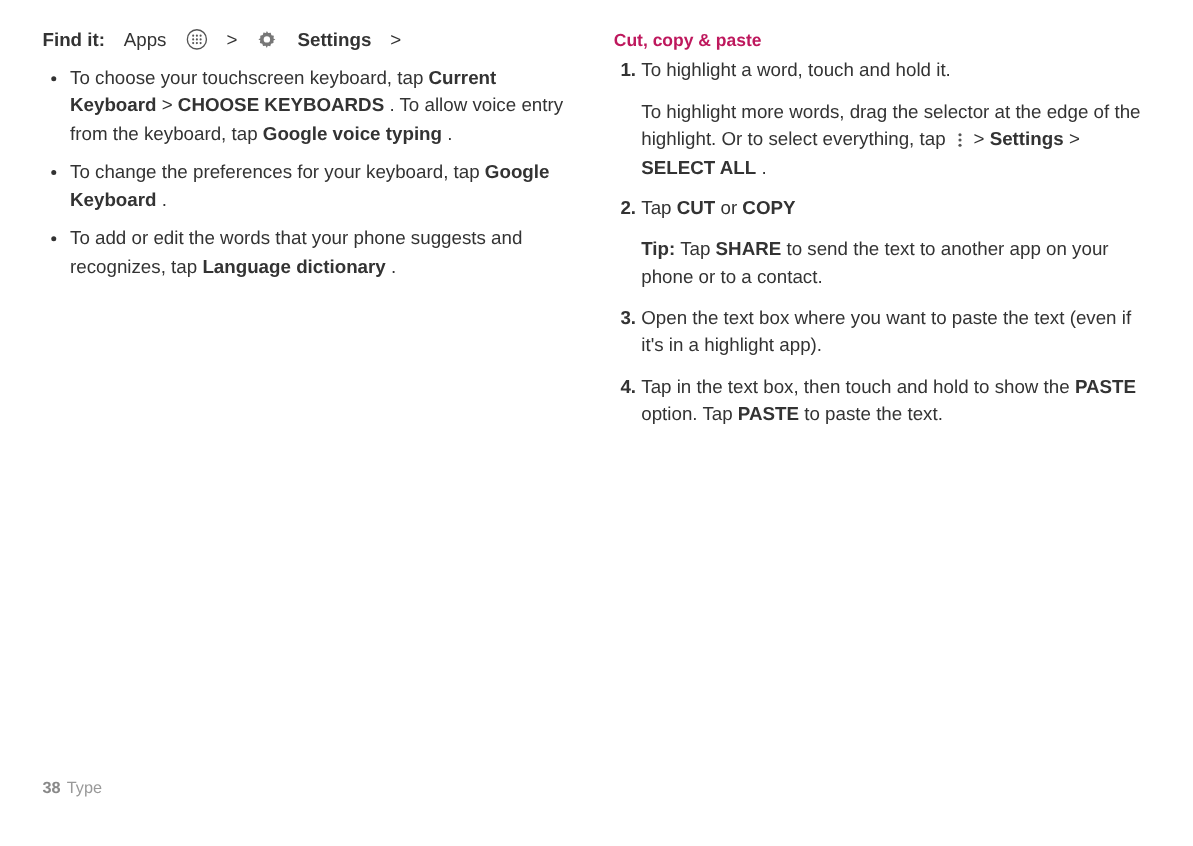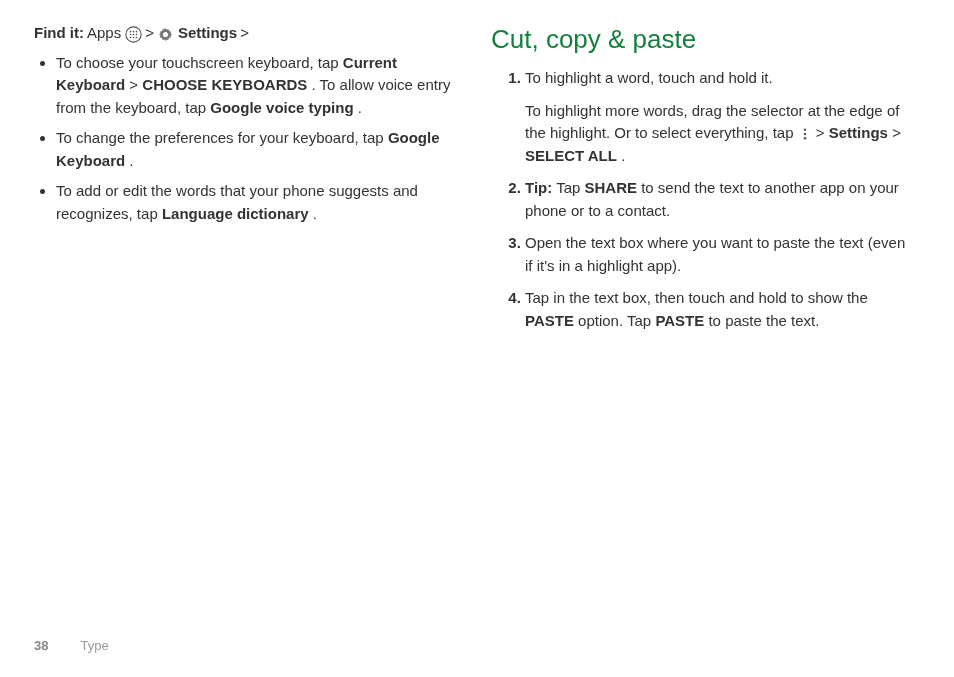--- a/index.html
+++ b/index.html
@@ -23,22 +23,22 @@
     gap: 28px;
   }
   .col {
     width: 50%;
   }
   .find-line {
     font-size: 15px;
     line-height: 1.45;
     display: flex;
     flex-wrap: wrap;
-    align-items: flex-end;
-    gap: 3px;
+    align-items: flex-start;
+    gap: 15px;
     margin-bottom: 8px;
   }
   .bold { font-weight: 700; }
   .icon {
     display: inline-flex;
     align-items: center;
     justify-content: center;
     width: 18px;
     height: 18px;
   }
@@ -48,57 +48,57 @@
   .bullets {
     margin: 6px 0 0 0;
     padding-left: 22px;
   }
   .bullets li {
     font-size: 15px;
     line-height: 1.5;
     margin-bottom: 8px;
   }
   h2.section {
-    font-size: 26px;
-    font-weight: 400;
+    font-size: 14px;
+    font-weight: 700;
     margin: 2px 0 6px 0;
-    color: #15803d;
+    color: #be185d;
   }
   p.body {
     font-size: 15px;
     line-height: 1.5;
     margin: 0 0 10px 0;
   }
   ol.steps {
-    margin: 12px;
+    margin: 0;
     padding-left: 22px;
   }
   ol.steps > li {
     font-size: 15px;
     line-height: 1.5;
     margin-bottom: 10px;
   }
   ol.steps > li::marker {
     font-weight: 700;
   }
   .inline-icon {
     display: inline-block;
     vertical-align: -3px;
     width: 14px;
     height: 14px;
   }
   .footer {
     position: absolute;
     left: 34px;
-    bottom: 24px;
+    bottom: 40px;
     font-size: 13px;
     color: #999;
     display: flex;
     align-items: flex-end;
-    gap: 32px;
+    gap: 5px;
   }
   .footer .pg { font-weight: 700; color: #888; }
 </style>
 </head>
 <body>
 
 <div class="page">
   <div class="cols">
 
     <div class="col">
@@ -170,20 +170,26 @@
             </span>
             <span> &gt; </span>
             <span class="bold">Settings</span>
             <span> &gt; </span>
             <span class="bold">SELECT ALL</span>
             <span>.</span>
           </p>
         </li>
         <li>
           <p class="body">
+            <span>Tap </span>
+            <span class="bold">CUT</span>
+            <span> or </span>
+            <span class="bold">COPY</span>
+          </p>
+          <p class="body">
             <span class="bold">Tip:</span>
             <span> Tap </span>
             <span class="bold">SHARE</span>
             <span> to send the text to another app on your phone or to a contact.</span>
           </p>
         </li>
         <li>
           <p class="body">Open the text box where you want to paste the text (even if it's in a highlight app).</p>
         </li>
         <li>

